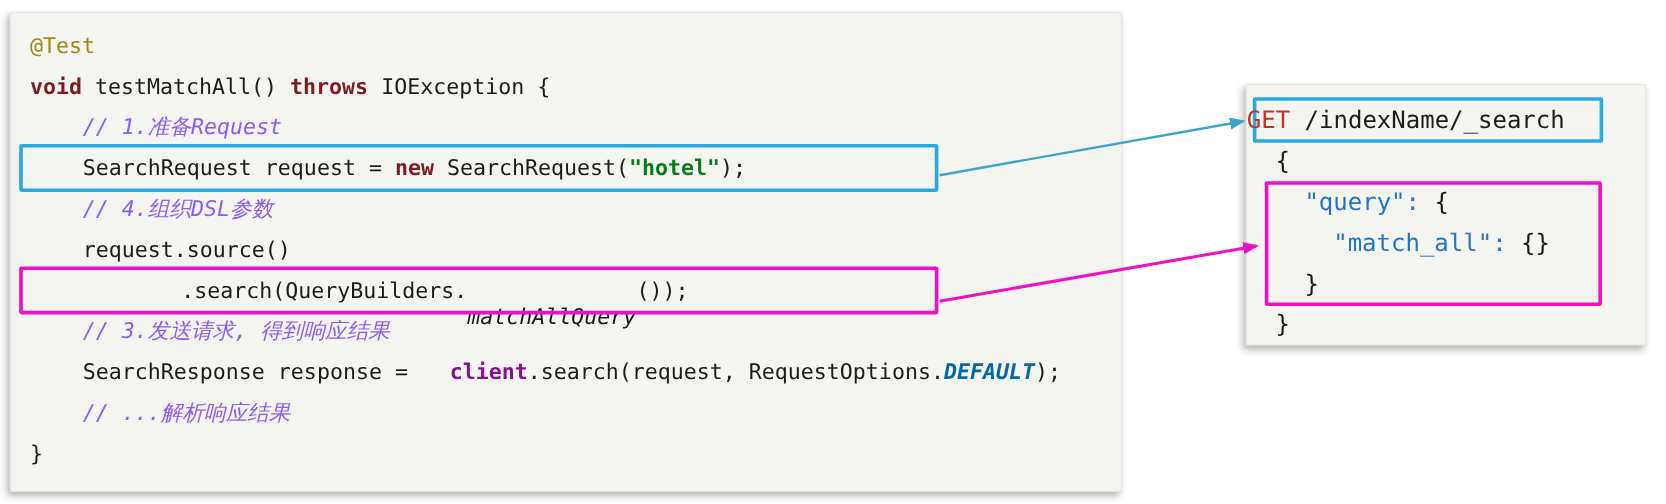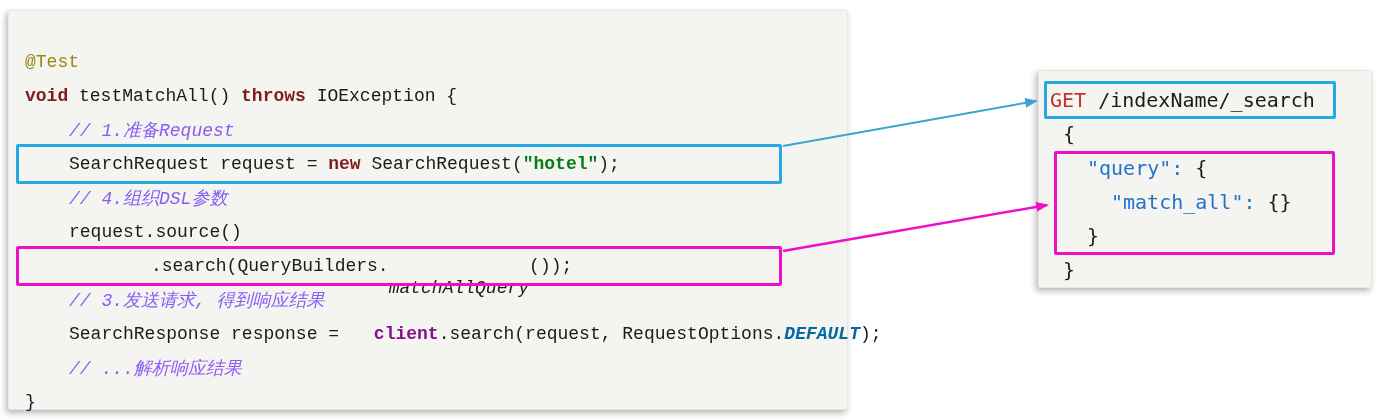--- a/index.html
+++ b/index.html
@@ -5,33 +5,33 @@
   html, body { margin:0; padding:0; background:#ffffff; }
   body { width:1388px; height:420px; font-family:"DejaVu Sans Mono","Liberation Mono",monospace; }
   .canvas { position:relative; width:1388px; height:420px; overflow:hidden; background:#ffffff; }
 
   
   .panel {
     position:absolute; background:#f4f4f1; box-sizing:border-box;
     border:1px solid #e7e7e2; border-radius:2px;
     box-shadow:-2px 3px 6px rgba(90,90,90,0.45);
   }
-  .java-panel { left:8px; top:10px; width:840px; height:400px; padding-top:34px;font-family:Liberation Mono, monospace; }
+  .java-panel { left:8px; top:10px; width:927px; height:400px; padding-top:10px; }
   .dsl-panel  { left:1038px; top:70px; width:334px; height:218px; padding-top:12px; }
 
   
   .code-line {
     position:relative; height:34px; display:flex; align-items:center;
     white-space:pre; font-size:18px; color:#1b1b1b;
   }
   .dsl-panel .code-line { font-size:20px; }
   .ind0 { padding-left:16px; }
   .ind1 { padding-left:60px; }
   .ind2 { padding-left:142px; }
-  .d-get  { padding-left:11px; }
+  .d-get  { }
   .d-ind0 { padding-left:24px; }
   .d-ind1 { padding-left:48px; }
   .d-ind2 { padding-left:72px; }
 
   
   .kw   { color:#7f1d1d; font-weight:bold; }
   .ann  { color:#9e880d; }
   .cmt  { color:#8b5cf6; font-style:italic; }
   .str  { color:#067d17; font-weight:bold; }
   .fld  { color:#871094; font-weight:bold;margin-left:24px; }

